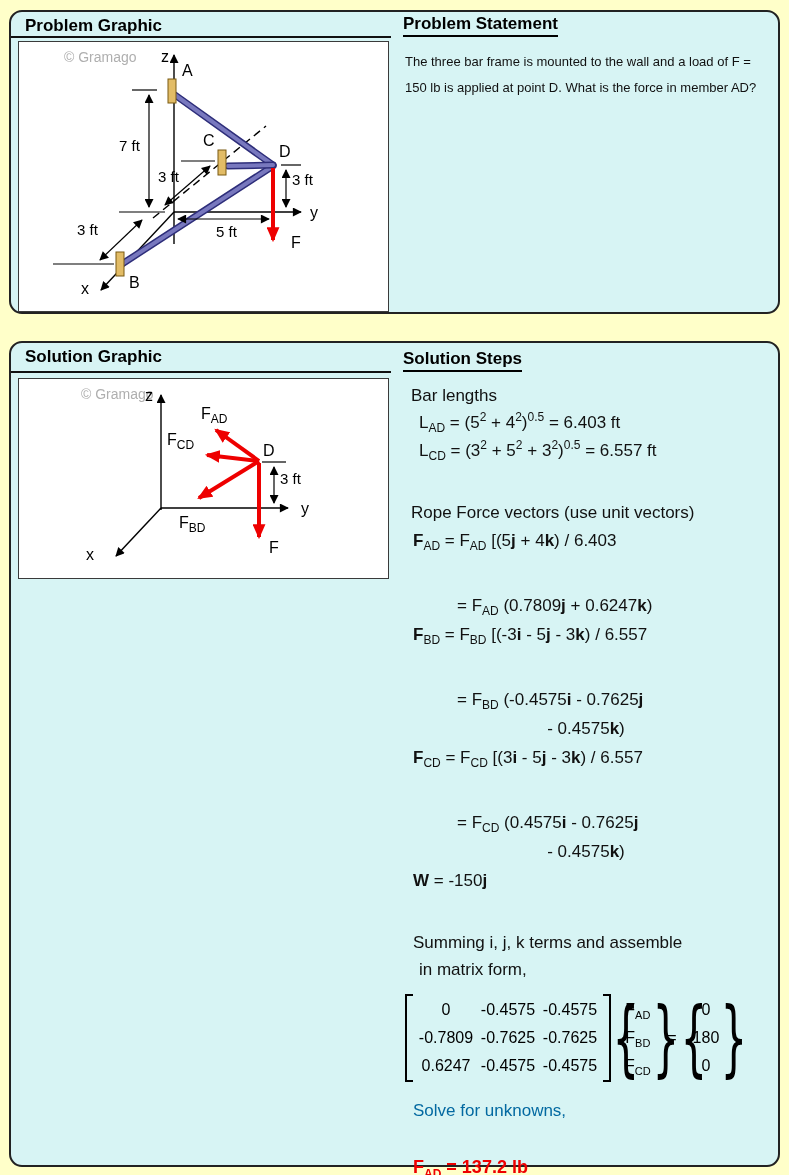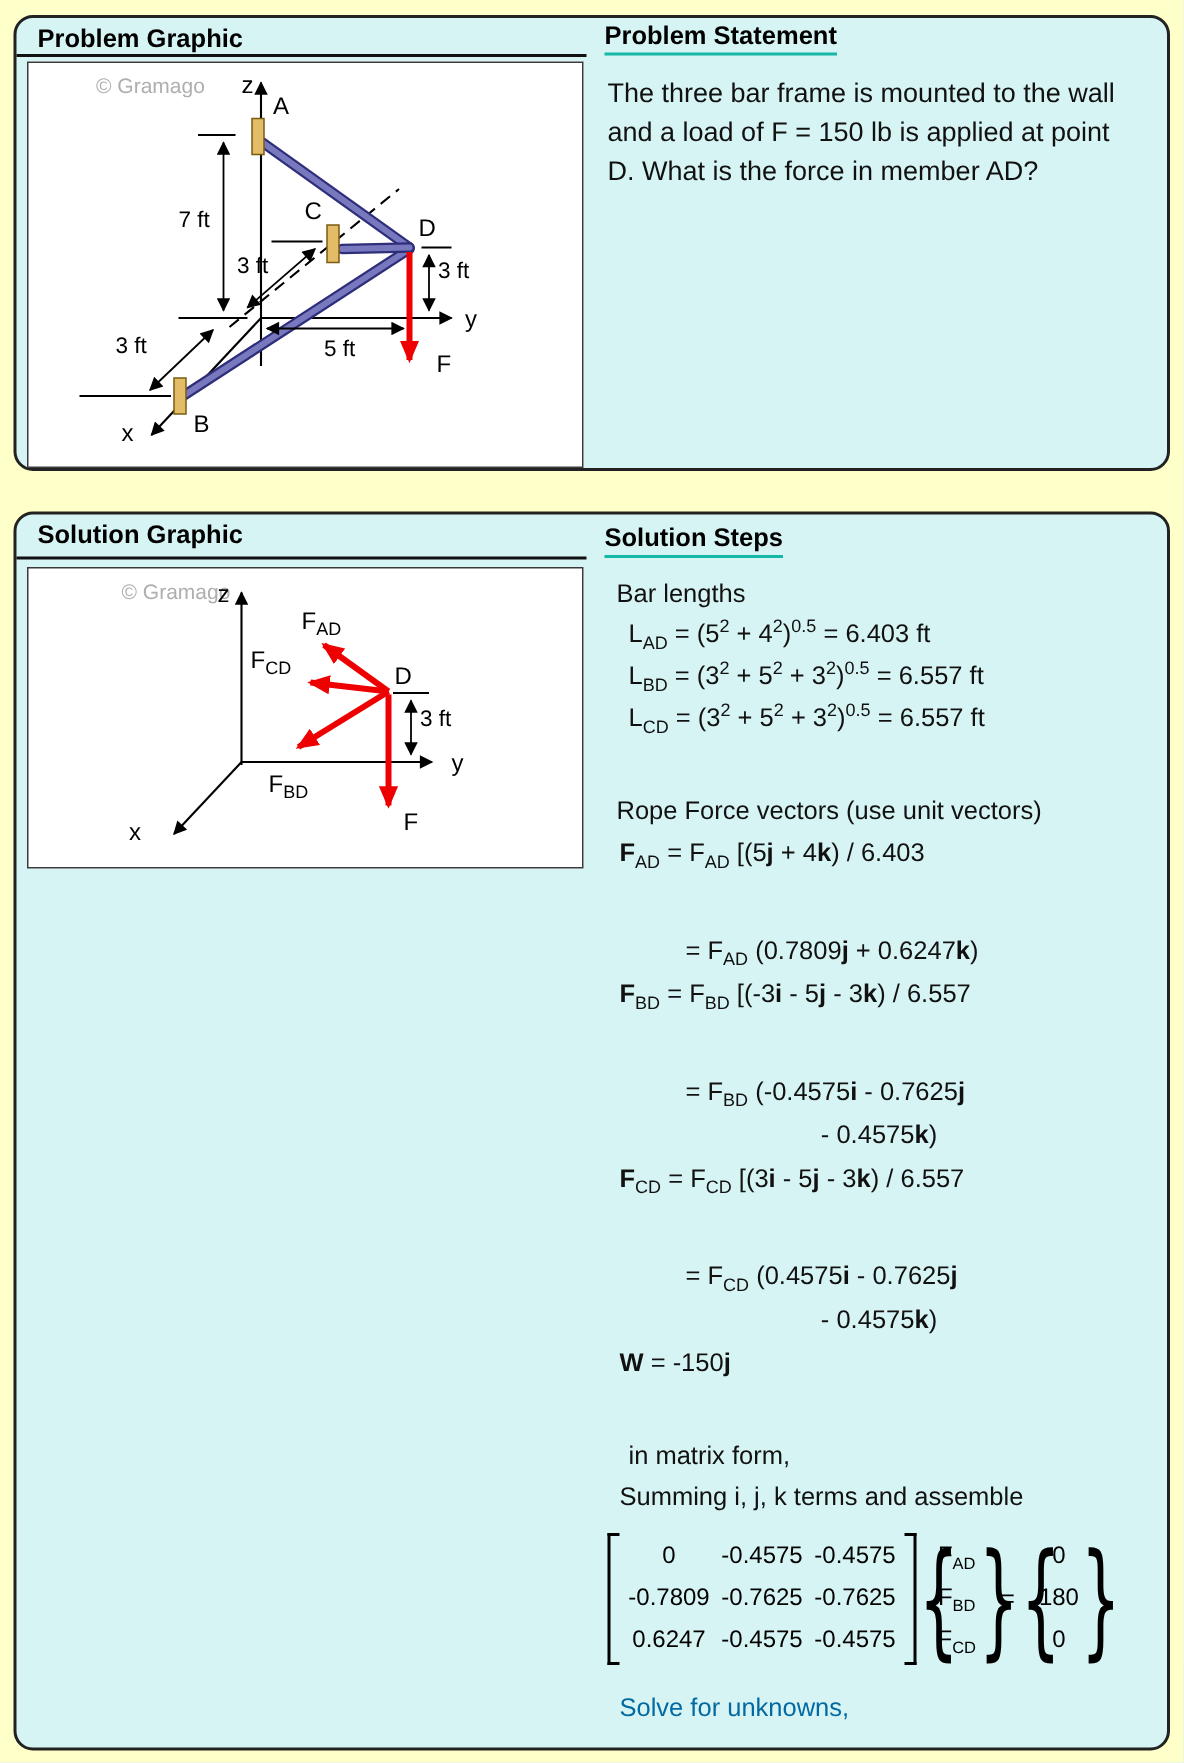--- a/index.html
+++ b/index.html
@@ -12,22 +12,22 @@
   .title-rule{position:absolute;left:0;width:380px;border-bottom:2px solid #111;height:0;}
   #panel-problem .title-rule{top:24px;}
   #panel-solution .title-rule{top:28px;}
   .figure-box{position:absolute;background:#fff;border:1px solid #3a3a3a;}
   #problem-figure-box{left:7px;top:29px;width:369px;height:269px;}
   #solution-figure-box{left:7px;top:35px;width:369px;height:199px;}
   .right-col{position:absolute;left:392px;}
   #statement-col{top:2px;width:365px;}
   #steps-col{top:6px;width:372px;}
   .col-heading{font-size:17px;font-weight:bold;margin:0 0 10px 0;}
-  .col-heading span{display:inline-block;border-bottom:2px solid #14b8a6;padding-bottom:1px;}
-  .statement-text{font-size:18px;line-height:26px;margin:12px 0 16px 2px;width:352px;color:#111;}
+  .col-heading span{display:inline-block;border-bottom:2px solid #000000;padding-bottom:1px;}
+  .statement-text{font-size:13px;line-height:26px;margin:12px 0 16px 2px;width:352px;color:#111;}
   .step-line{font-size:17px;line-height:27px;padding-left:8px;color:#111;}
   .eq-line{font-size:17px;line-height:28px;padding-left:16px;white-space:nowrap;color:#111;}
   .feq{font-size:17px;line-height:29px;white-space:nowrap;color:#111;}
   .feq.a{padding-left:10px;}
   .feq.b{padding-left:54px;margin-top:36px;}
   .feq.r{text-align:center;padding-right:6px;}
   .bd{font-weight:bold;}
   sub{font-size:12px;line-height:0;}
   sup{font-size:12px;line-height:0;}
   .gap-m{height:34px;}
@@ -179,39 +179,38 @@
         <line x1="255" y1="88" x2="255" y2="124" stroke="#000" stroke-width="1.2" marker-start="url(#sah)" marker-end="url(#sah)"></line>
         <text class="dimlbl" x="261" y="105">3 ft</text>
       </svg>
     </div>
 
     <div class="right-col" id="steps-col">
       <h2 class="col-heading"><span>Solution Steps</span></h2>
 
       <div class="step-line">Bar lengths</div>
       <div class="eq-line"><span>L</span><sub>AD</sub><span> = (5</span><sup>2</sup><span> + 4</span><sup>2</sup><span>)</span><sup>0.5</sup><span> = 6.403 ft</span></div>
-      <div class="eq-line"><span>L</span><sub>BD</sub><span> = (3</span><sup>2</sup><span> + 5</span><sup>2</sup><span> + 3</span><sup>2</sup><span>)</span><sup>0.5</sup><span> = 6.557 ft</span></div>
       <div class="eq-line"><span>L</span><sub>CD</sub><span> = (3</span><sup>2</sup><span> + 5</span><sup>2</sup><span> + 3</span><sup>2</sup><span>)</span><sup>0.5</sup><span> = 6.557 ft</span></div>
 
       <div class="gap-m"></div>
       <div class="step-line">Rope Force vectors (use unit vectors)</div>
 
       <div class="feq a"><span class="bd">F</span><sub>AD</sub><span> = F</span><sub>AD</sub><span> [(5</span><span class="bd">j</span><span> + 4</span><span class="bd">k</span><span>) / 6.403</span></div>
       <div class="feq b"><span>= F</span><sub>AD</sub><span> (0.7809</span><span class="bd">j</span><span> + 0.6247</span><span class="bd">k</span><span>)</span></div>
       <div class="feq a"><span class="bd">F</span><sub>BD</sub><span> = F</span><sub>BD</sub><span> [(-3</span><span class="bd">i</span><span> - 5</span><span class="bd">j</span><span> - 3</span><span class="bd">k</span><span>) / 6.557</span></div>
       <div class="feq b"><span>= F</span><sub>BD</sub><span> (-0.4575</span><span class="bd">i</span><span> - 0.7625</span><span class="bd">j</span></div>
       <div class="feq r"><span>- 0.4575</span><span class="bd">k</span><span>)</span></div>
       <div class="feq a"><span class="bd">F</span><sub>CD</sub><span> = F</span><sub>CD</sub><span> [(3</span><span class="bd">i</span><span> - 5</span><span class="bd">j</span><span> - 3</span><span class="bd">k</span><span>) / 6.557</span></div>
       <div class="feq b"><span>= F</span><sub>CD</sub><span> (0.4575</span><span class="bd">i</span><span> - 0.7625</span><span class="bd">j</span></div>
       <div class="feq r"><span>- 0.4575</span><span class="bd">k</span><span>)</span></div>
       <div class="feq a"><span class="bd">W</span><span> = -150</span><span class="bd">j</span></div>
 
       <div class="gap-m"></div>
+      <div class="summing">Summing i, j, k terms and assemble</div>
       <div class="summing l2">in matrix form,</div>
-      <div class="summing">Summing i, j, k terms and assemble</div>
 
       <div class="matrix-wrap">
         <div class="sqb l"></div>
         <div class="mx-grid">
           <div class="mx-cell">0</div>
           <div class="mx-cell">-0.4575</div>
           <div class="mx-cell">-0.4575</div>
           <div class="mx-cell">-0.7809</div>
           <div class="mx-cell">-0.7625</div>
           <div class="mx-cell">-0.7625</div>

